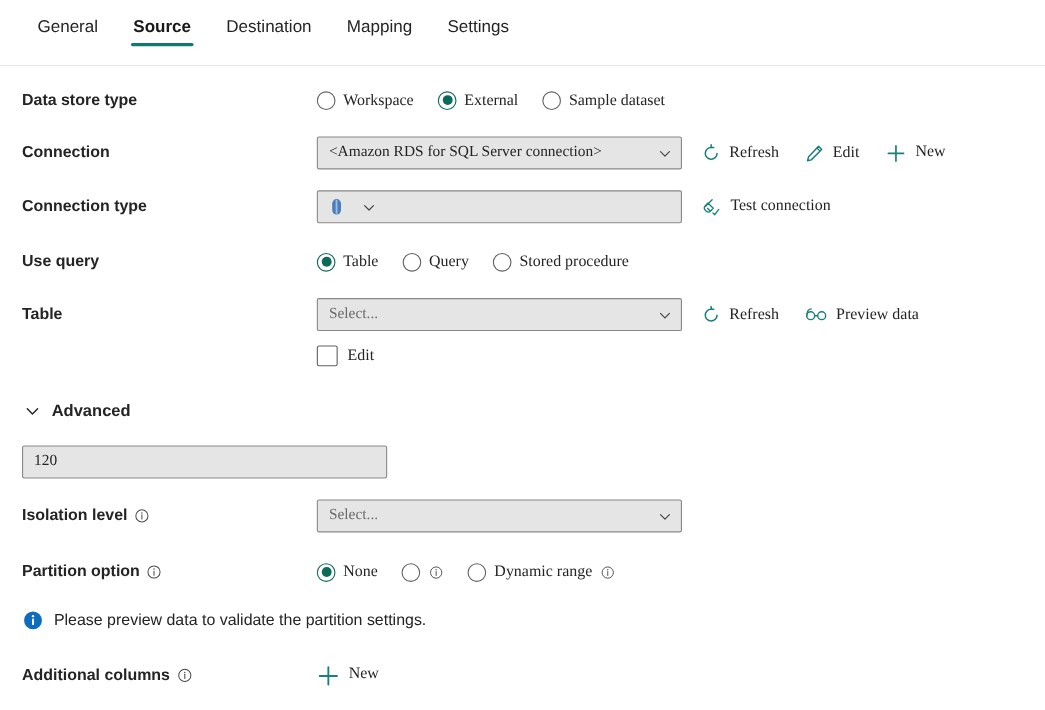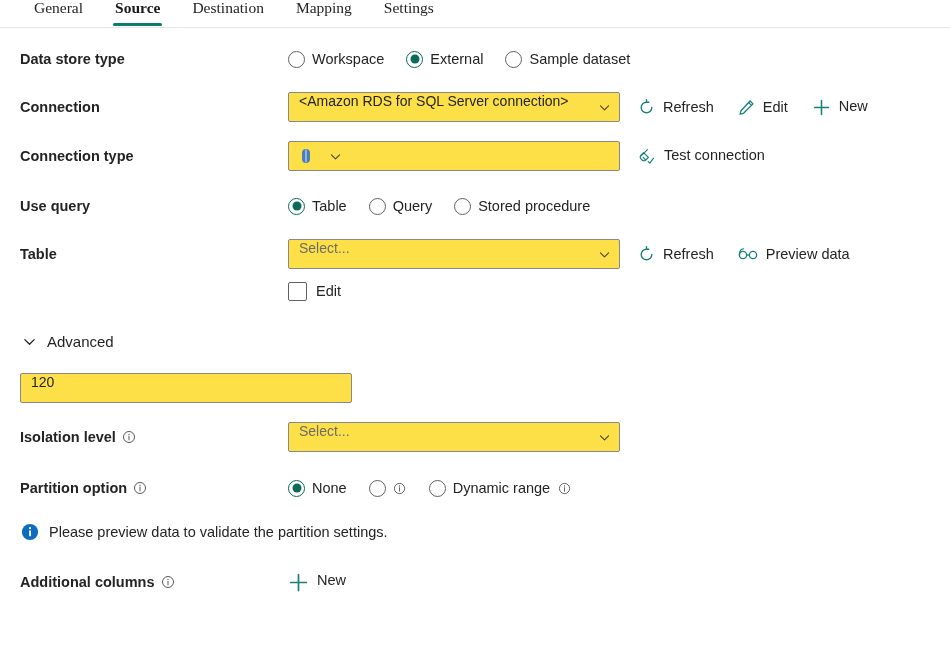--- a/index.html
+++ b/index.html
@@ -12,27 +12,26 @@
     background: #ffffff;
     font-family: "Liberation Sans", sans-serif;
     color: #201f1e;
     overflow: hidden;
     position: relative;
   }
 
   
   .tabbar {
     display: flex;
-    align-items: flex-start;
-    height: 28px;
+    align-items: center;
+    height: 60px;
     padding-left: 18px;
     border-bottom: 1px solid #e6e6e6;
     box-sizing: border-box;
     gap: 0px;
-    font-family: Liberation Serif, serif;
   }
   .tab {
     position: relative;
     font-size: 15.5px;
     color: #242424;
     padding: 0 16px 10px 16px;
     cursor: pointer;
     line-height: 1;
     white-space: nowrap;
   }
@@ -70,20 +69,21 @@
     display: flex;
     align-items: center;
     gap: 6px;
     flex: 0 0 auto;
     white-space: nowrap;
   }
   .controls {
     display: flex;
     align-items: center;
     flex: 1 1 auto;
+    font-family: Liberation Serif, serif;
   }
 
   
   .radio-group {
     display: flex;
     align-items: center;
   }
   .radio {
     display: flex;
     align-items: center;
@@ -117,22 +117,23 @@
     border-radius: 50%;
     background: #0b6a5a;
   }
   .radio-label { white-space: nowrap; }
 
   
   .field {
     height: 30px;
     border: 1px solid #8a8886;
     border-radius: 2px;
-    background: #fde047;
-    display: flex;
+    background: #e5e5e5;
+    display: flex;
+    align-items: center;
     padding: 0 8px 0 10px;
     box-sizing: border-box;
     font-size: 14px;
     color: #242424;
     cursor: pointer;
   }
   .field.w330 { width: 332px; }
   .field .value { flex: 1 1 auto; white-space: nowrap; overflow: hidden; text-overflow: ellipsis; }
   .field .value.placeholder { color: #6b6b6b; }
   .field .chev {
@@ -190,21 +191,21 @@
     color: #4a4a4a;
   }
 
   
   .section-head {
     display: flex;
     align-items: center;
     gap: 10px;
     padding-left: 22px;
     font-size: 15px;
-    font-weight: normal;
+    font-weight: bold;
     color: #242424;
     cursor: pointer;
   }
   .section-head .chev { color: #242424; display: flex; align-items: center; }
 
   
   .msgbar {
     display: flex;
     align-items: center;
     gap: 10px;

